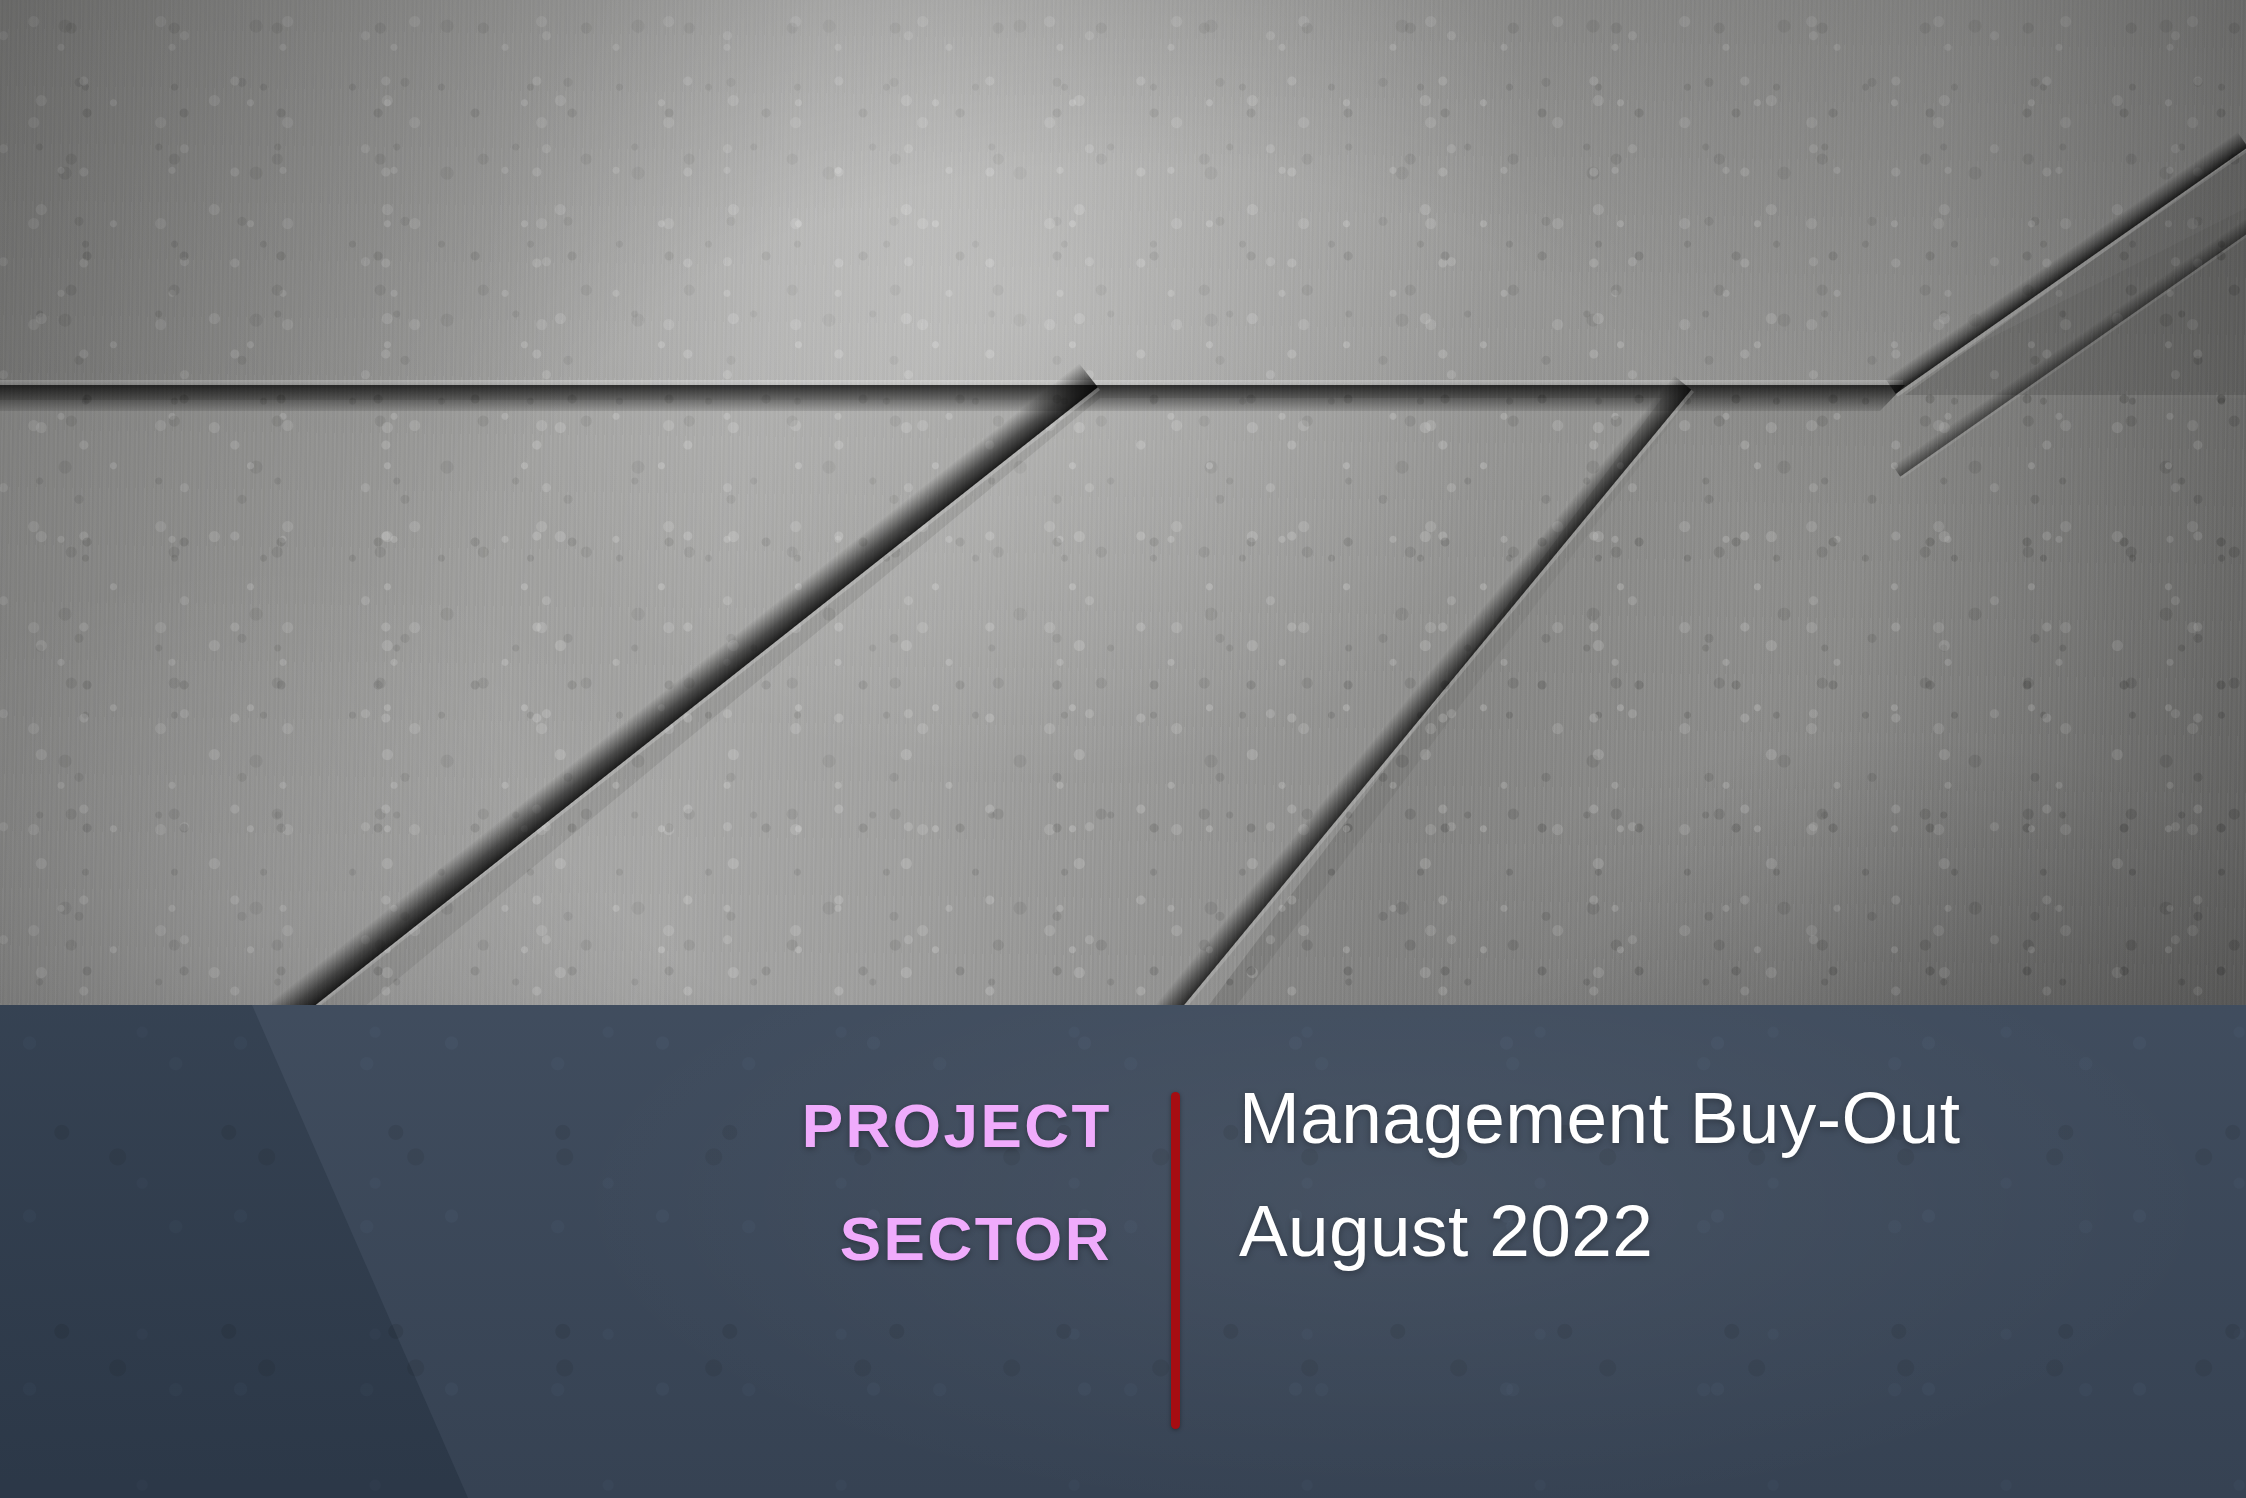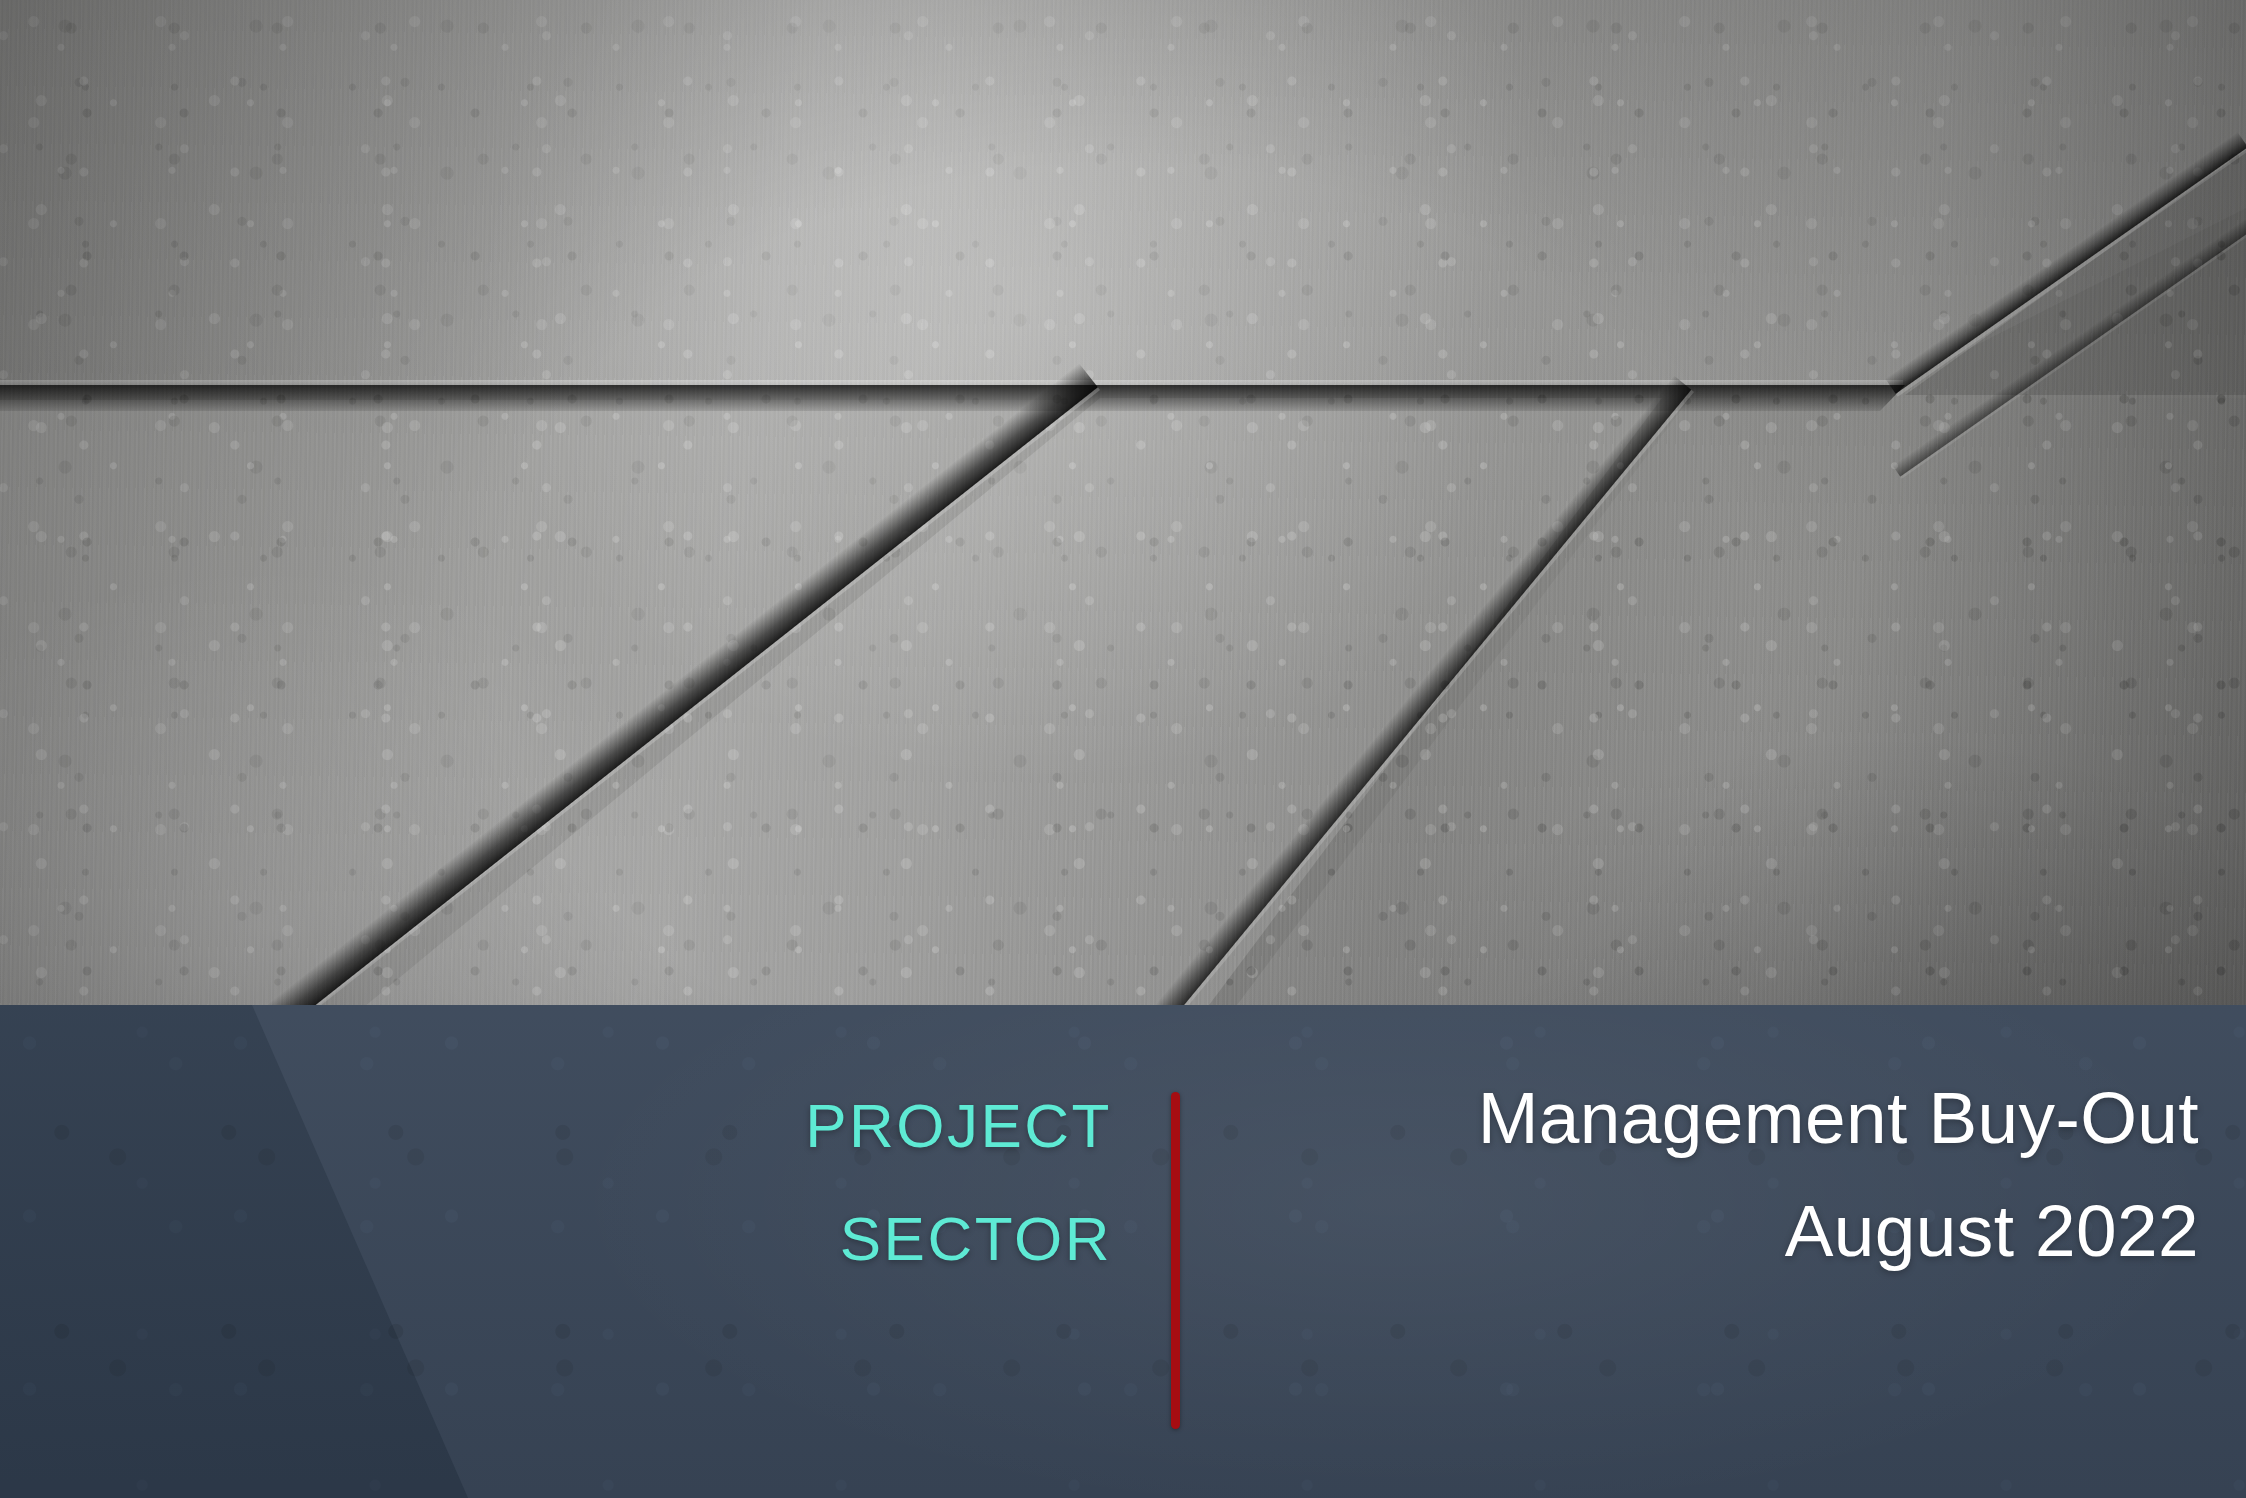--- a/index.html
+++ b/index.html
@@ -225,35 +225,34 @@
     width: 100%; height: 100%;
   }
   .labels {
     position: absolute;
     left: 0;
     top: 64px;
     width: 1112px;
     text-align: right;
   }
   .label-row {
-    color: #5eead4;
+    color: #f0abfc;
     font-family: "Liberation Sans", sans-serif;
-    font-weight: 400;
+    font-weight: 700;
     font-size: 62px;
     letter-spacing: 2.5px;
     line-height: 113px;
     white-space: nowrap;
     text-shadow: 0 2px 6px rgba(0,0,0,.32);
   }
   .values {
     position: absolute;
     left: 1239px;
     top: 56px;
     width: 960px;
-    text-align: right;
   }
   .value-row {
     color: #ffffff;
     font-family: "Liberation Sans", sans-serif;
     font-weight: 300;
     font-size: 73px;
     letter-spacing: .4px;
     line-height: 113px;
     white-space: nowrap;
     text-shadow: 0 2px 7px rgba(0,0,0,.30);

